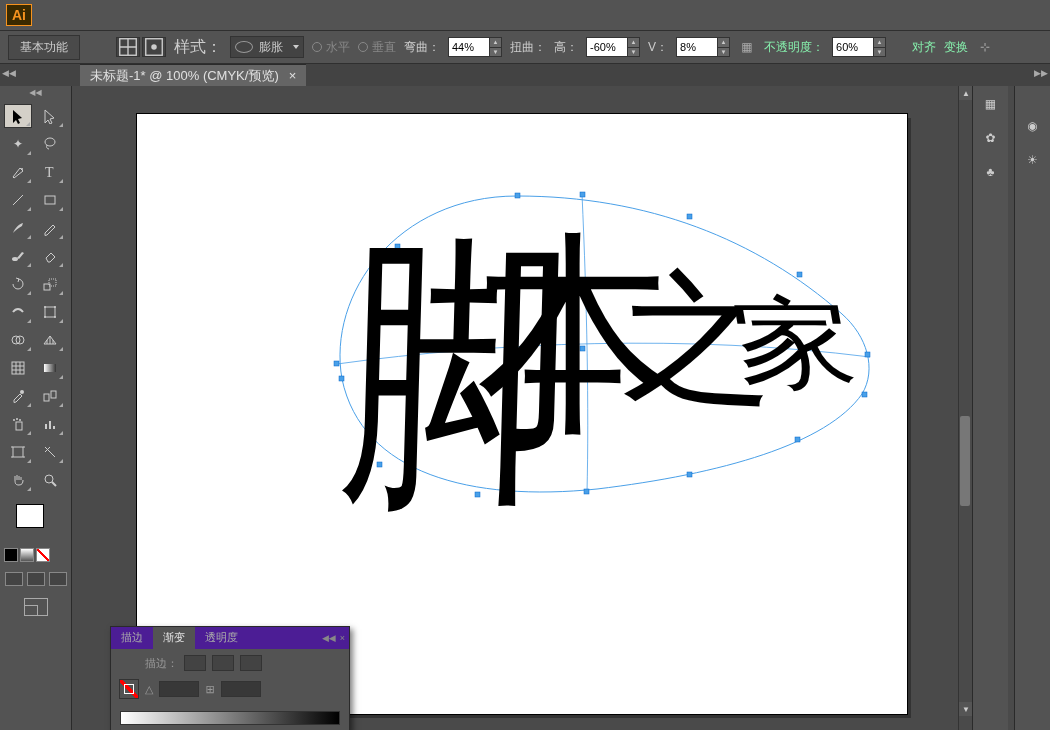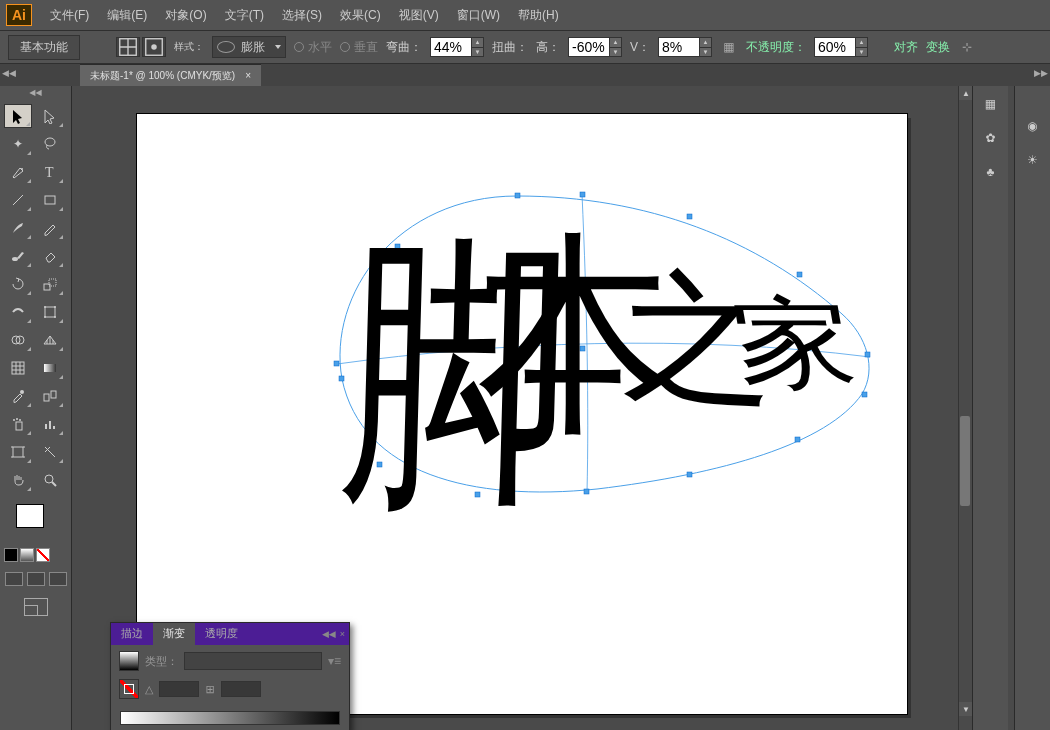--- a/index.html
+++ b/index.html
@@ -18,36 +18,36 @@
 .dropdown-arrow{width:0;height:0;border-left:3px solid transparent;border-right:3px solid transparent;border-top:4px solid #ccc;margin-left:4px;display:inline-block}
 .workspace-dd{display:flex;align-items:center;padding:2px 4px}
 .win-btns{display:flex;gap:2px;margin-left:20px}
 .win-btn{width:28px;height:20px;background:#3a3a3a;display:flex;align-items:center;justify-content:center;border:1px solid #222}
 
 
 .controlbar{height:34px;background:#535353;border-top:1px solid #2f2f2f;border-bottom:1px solid #2f2f2f;display:flex;align-items:center;padding:0 8px;gap:8px}
 .mode-label{border:1px solid #333;padding:3px 10px;background:#4a4a4a;min-width:72px;text-align:center}
 .mini-btn{width:24px;height:20px;border:1px solid #333;background:#434343;display:flex;align-items:center;justify-content:center}
 .mini-group{display:flex;gap:2px}
-.style-label{font-size:10px}
+.style-label{font-size:16px}
 .style-dd{display:flex;align-items:center;border:1px solid #333;background:#434343;padding:0 4px;height:22px;gap:6px}
 .style-dd .ellipse{width:18px;height:12px;border:1px solid #999;border-radius:50%}
 .radio-dot{width:10px;height:10px;border-radius:50%;border:1px solid #888;display:inline-block;margin-right:4px;vertical-align:middle}
 .radio-lbl{color:#888}
 .num-input{display:flex;align-items:center;height:20px;border:1px solid #333;background:#fff;color:#000}
-.num-input .val{width:40px;padding:0 3px;font-size:14px}
+.num-input .val{width:40px;padding:0 3px;font-size:11px}
 .num-input .btns{width:12px;height:100%;display:flex;flex-direction:column}
 .num-input .btns div{flex:1;background:#666;border-left:1px solid #333;font-size:6px;display:flex;align-items:center;justify-content:center;color:#ccc}
 .num-input .btns div:first-child{border-bottom:1px solid #333}
 .orange-link{color:#86efac;cursor:pointer}
 .ctl-icon{width:18px;height:18px;display:flex;align-items:center;justify-content:center;color:#aaa}
 
 
 .tabbar{height:22px;background:#434343;display:flex;align-items:stretch;padding-left:80px}
-.doc-tab{background:#656565;display:flex;align-items:center;padding:0 10px;gap:10px;border-top:1px solid #2a2a2a;color:#e0e0e0;font-size:10px}
+.doc-tab{background:#656565;display:flex;align-items:center;padding:0 10px;gap:10px;border-top:1px solid #2a2a2a;color:#e0e0e0;font-size:13px}
 .doc-tab .x{cursor:pointer}
 
 
 .main{display:flex;height:644px;position:relative}
 .tabbar-chev{position:absolute;left:2px;top:66px;width:14px;height:14px;font-size:9px;color:#aaa;display:flex;align-items:center;justify-content:center}
 .tabbar-chev.right{left:auto;right:2px}
 
 
 .toolbox{width:72px;background:#535353;border-right:1px solid #2a2a2a;padding:6px 4px;display:flex;flex-direction:column;gap:4px;position:relative}
 .tool-chev{position:absolute;top:2px;left:50%;transform:translateX(-50%);font-size:8px;color:#aaa}
@@ -106,31 +106,20 @@
 .btn3{width:22px;height:16px;border:1px solid #333;background:#434343}
 .lbl-sm{color:#999;font-size:11px}
 .slider-input-dis{width:40px;height:16px;border:1px solid #333;background:#383838}
 .grad-bar{width:220px;height:14px;background:linear-gradient(to right,#fff,#000);border:1px solid #333;margin:4px auto 0}
 </style>
 </head>
 <body>
 
 <div class="menubar">
   <div class="ai-logo">Ai</div>
-  <div class="menu">
-    <div class="menu-item">文件(F)</div>
-    <div class="menu-item">编辑(E)</div>
-    <div class="menu-item">对象(O)</div>
-    <div class="menu-item">文字(T)</div>
-    <div class="menu-item">选择(S)</div>
-    <div class="menu-item">效果(C)</div>
-    <div class="menu-item">视图(V)</div>
-    <div class="menu-item">窗口(W)</div>
-    <div class="menu-item">帮助(H)</div>
-  </div>
 </div>
 
 <div class="controlbar">
   <div class="mode-label">基本功能</div>
   <div style="width:20px"></div>
   <div class="mini-group">
     <div class="mini-btn">
         <svg viewBox="0 0 16 16">
           <rect x="2" y="2" width="12" height="12" fill="none" stroke="#ccc"></rect>
           <path d="M2 8h12M8 2v12" stroke="#ccc"></path>
@@ -473,24 +462,25 @@
     <div class="t">描边</div>
     <div class="t active">渐变</div>
     <div class="t">透明度</div>
     <div class="ctr">
         <span>◀◀</span>
         <span>×</span>
       </div>
   </div>
   <div class="body">
     <div class="row">
-      <div class="grad-preview"></div>
-      <span class="lbl-sm">类型：</span>
-      <div class="type-dd"></div>
-      <span style="color:#888">▾≡</span>
+      <div style="width:20px"></div>
+      <span class="lbl-sm">描边：</span>
+      <div class="btn3"></div>
+      <div class="btn3"></div>
+      <div class="btn3"></div>
     </div>
     <div class="row">
       <div class="stroke-preview">
           <div class="red"></div>
         </div>
       <span class="lbl-sm">△</span>
       <div class="slider-input-dis"></div>
       <span class="lbl-sm">⊞</span>
       <div class="slider-input-dis"></div>
     </div>

